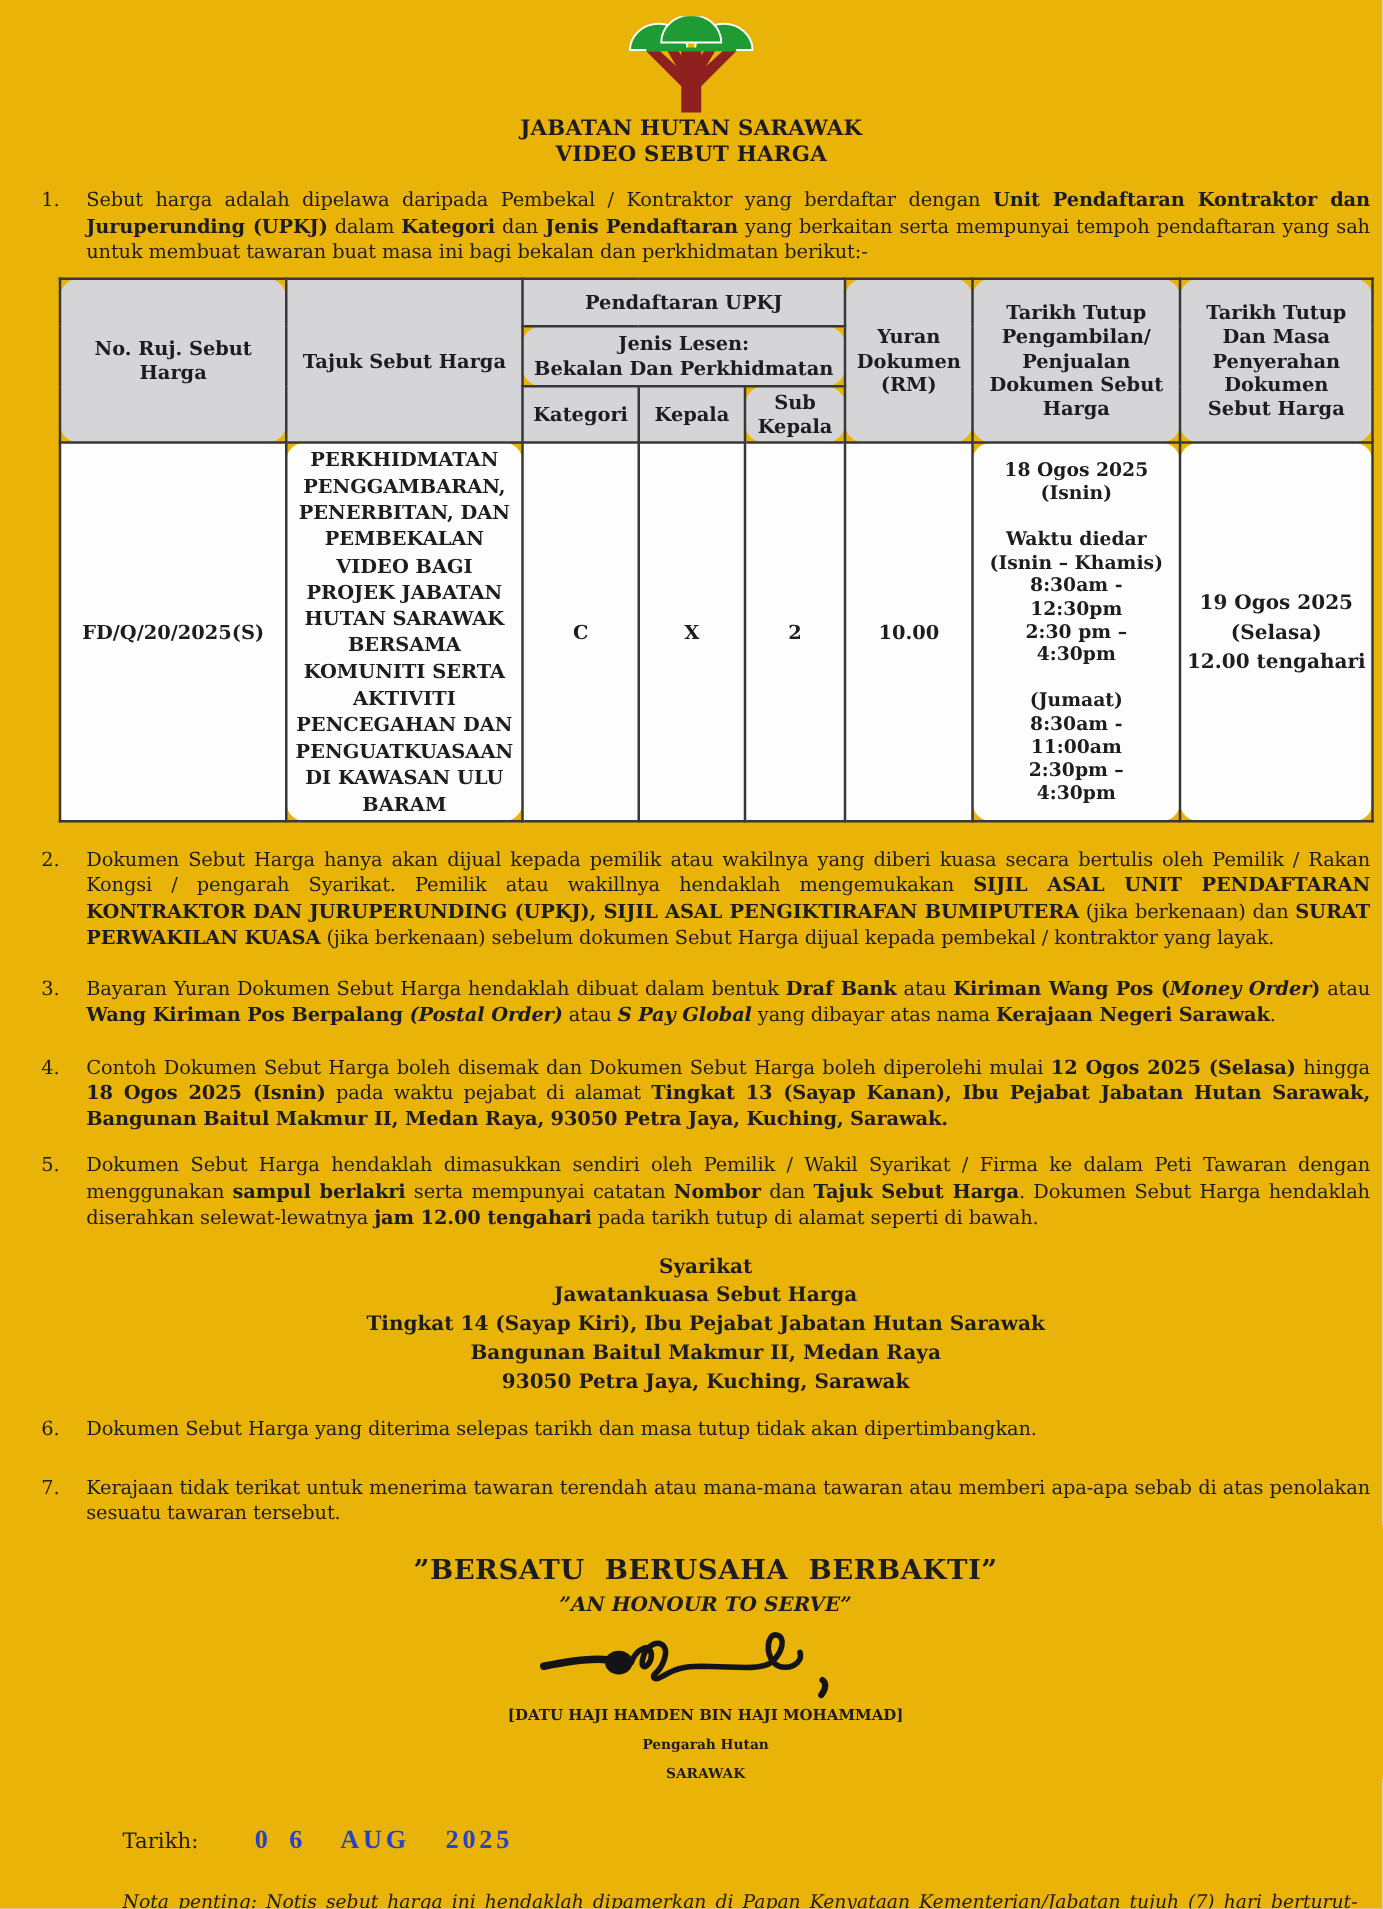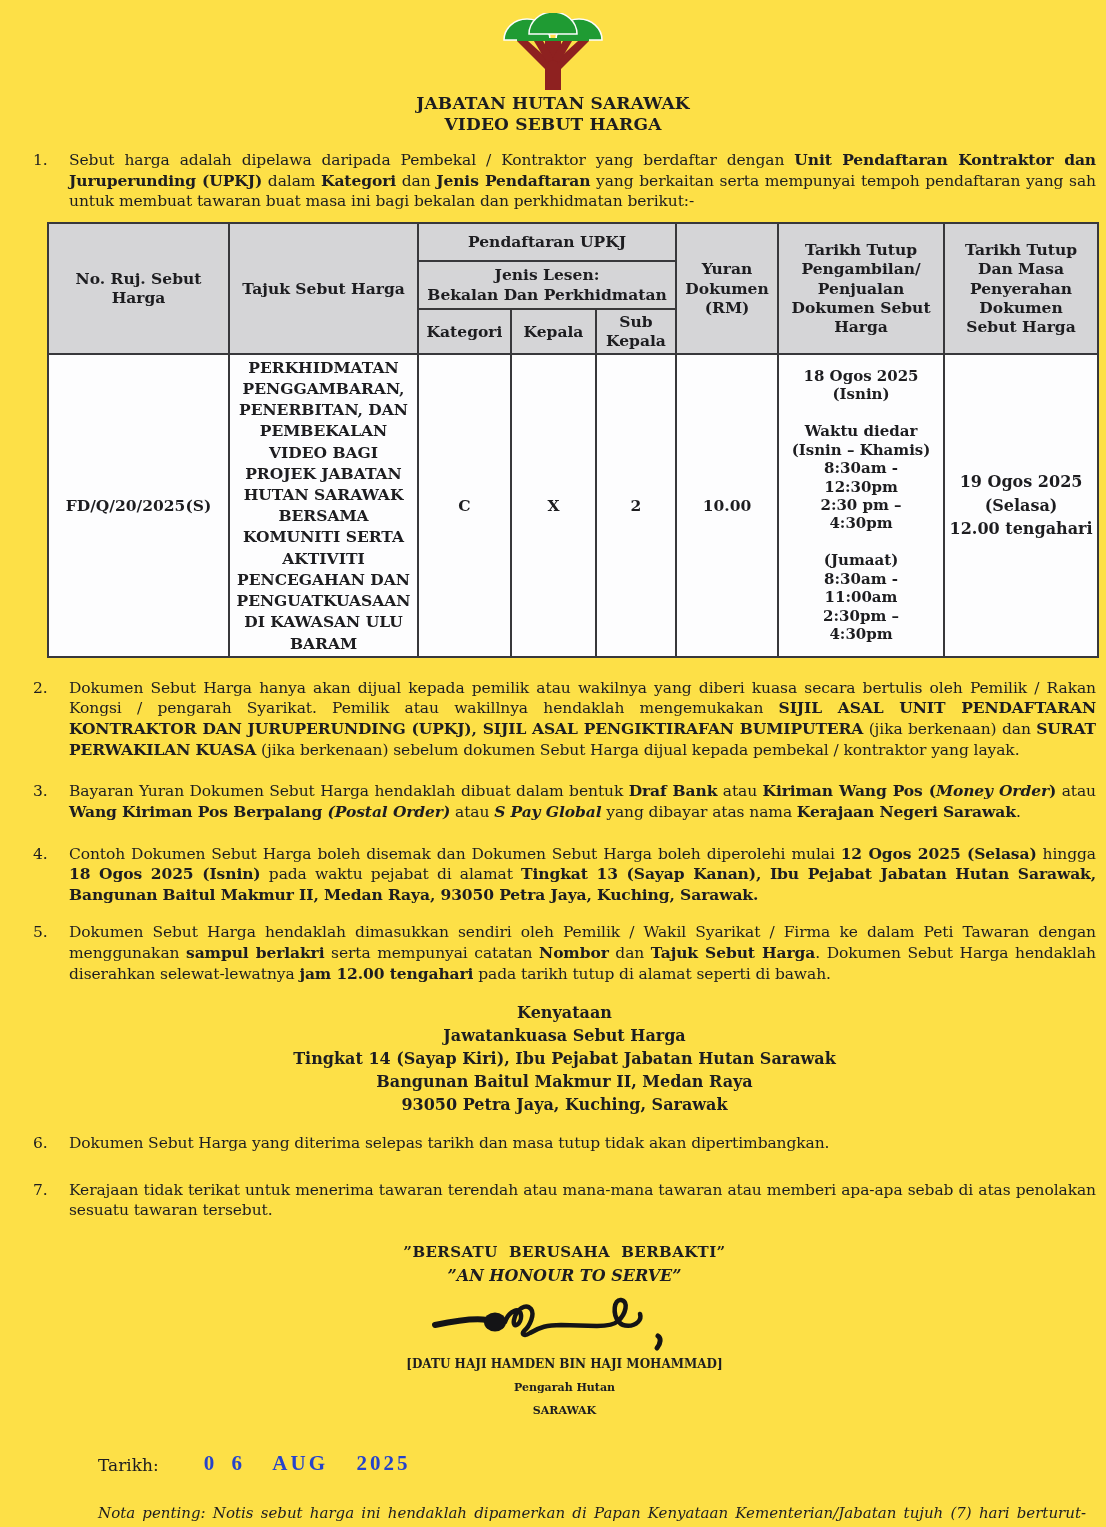--- a/index.html
+++ b/index.html
@@ -1,18 +1,18 @@
 <!DOCTYPE html>
 <html style="--stamp-blue: #2543cb; --header-gray: #d5d5d7;"><head>
 <meta charset="utf-8">
 <style>
   * { box-sizing: border-box; }
   html,body { margin:0; padding:0; background:#e8e8e8; }
   .page {
-    width:1106px; height:1527px; margin:0 auto; background:#fde047;
+    width:1106px; height:1527px; margin:0 auto; background:#eab308;
     font-family:"DejaVu Serif", serif; color:#1d1d20; position:relative;
     overflow:hidden;
   }
   
   .doc-header { text-align:center; padding-top:13px; }
   .logo-wrap { height:80px; }
   .org-name, .doc-title-line {
     font-weight:bold; font-size:17px; line-height:21px; letter-spacing:.2px;
   }
   
@@ -30,31 +30,31 @@
   .quote-table {
     border-collapse:collapse; table-layout:fixed;
     margin:10px 0 0 14px; width:1050px;
     font-size:15.5px; font-weight:bold; text-align:center;
   }
   .quote-table th, .quote-table td {
     border:2px solid #38383b; vertical-align:middle; padding:2px 4px;
   }
   .quote-table th { background:var(--header-gray); line-height:1.25; }
   .quote-table td { background:#fdfdfe; }
-  .pre { white-space:pre-line; }
+  .pre { white-space:pre-line;border-radius:15px; }
   .row-title { line-height:1.37; font-size:15.5px; }
   .row-sale  { line-height:1.23; font-size:15px; }
   .row-submit{ line-height:1.45; font-size:16px; }
   .h-r1 { height:38px; } .h-r2 { height:48px; } .h-r3 { height:40px; }
   .body-row td { height:292px; }
   
   .addr-block { text-align:center; margin-top:17px; }
   .addr-line { font-weight:bold; font-size:16px; line-height:23px; }
   .motto-block { text-align:center; margin-top:22px; }
-  .motto-1 { font-weight:bold; font-size:15px; white-space:pre-wrap; letter-spacing:.4px; }
+  .motto-1 { font-weight:bold; font-size:22px; white-space:pre-wrap; letter-spacing:.4px; }
   .motto-2 { font-weight:bold; font-style:italic; font-size:16px; margin-top:5px; white-space:pre-wrap; }
   .sig-block { text-align:center; margin-top:6px; }
   .sig-svg { display:block; margin:0 auto; }
   .sig-name { font-weight:bold; font-size:12px; line-height:23px; }
   .sig-role, .sig-region { font-weight:bold; font-size:11px; line-height:23px; }
   
   .date-row { margin:30px 0 0 65px; display:flex; align-items:center;gap:17px; }
   .date-label { font-size:17px; }
   .date-stamp {
     margin-left:28px; color:var(--stamp-blue);
@@ -198,21 +198,21 @@
     <div class="item" style="margin-top:21px">
       <div class="item-num">4.</div>
       <div class="item-text"><span>Contoh Dokumen Sebut Harga boleh disemak dan Dokumen Sebut Harga boleh diperolehi mulai </span><span class="b">12 Ogos 2025 (Selasa)</span><span> hingga </span><span class="b">18 Ogos 2025 (Isnin)</span><span> pada waktu pejabat di alamat </span><span class="b">Tingkat 13 (Sayap Kanan), Ibu Pejabat Jabatan Hutan Sarawak,</span><span> </span><span class="b">Bangunan Baitul Makmur II, Medan Raya, 93050 Petra Jaya, Kuching, Sarawak.</span></div>
     </div>
     <div class="item" style="margin-top:17px">
       <div class="item-num">5.</div>
       <div class="item-text"><span>Dokumen Sebut Harga hendaklah dimasukkan sendiri oleh Pemilik / Wakil Syarikat / Firma ke dalam Peti Tawaran dengan menggunakan </span><span class="b">sampul berlakri</span><span> serta mempunyai catatan </span><span class="b">Nombor</span><span> dan </span><span class="b">Tajuk Sebut Harga</span><span>. Dokumen Sebut Harga hendaklah diserahkan selewat-lewatnya </span><span class="b">jam 12.00 tengahari</span><span> pada tarikh tutup di alamat seperti di bawah.</span></div>
     </div>
 
     <div class="addr-block">
-      <div class="addr-line">Kenyataan</div>
+      <div class="addr-line">Syarikat</div>
       <div class="addr-line">Jawatankuasa Sebut Harga</div>
       <div class="addr-line">Tingkat 14 (Sayap Kiri), Ibu Pejabat Jabatan Hutan Sarawak</div>
       <div class="addr-line">Bangunan Baitul Makmur II, Medan Raya</div>
       <div class="addr-line">93050 Petra Jaya, Kuching, Sarawak</div>
     </div>
 
     <div class="item" style="margin-top:17px">
       <div class="item-num">6.</div>
       <div class="item-text"><span>Dokumen Sebut Harga yang diterima selepas tarikh dan masa tutup tidak akan dipertimbangkan.</span></div>
     </div>

